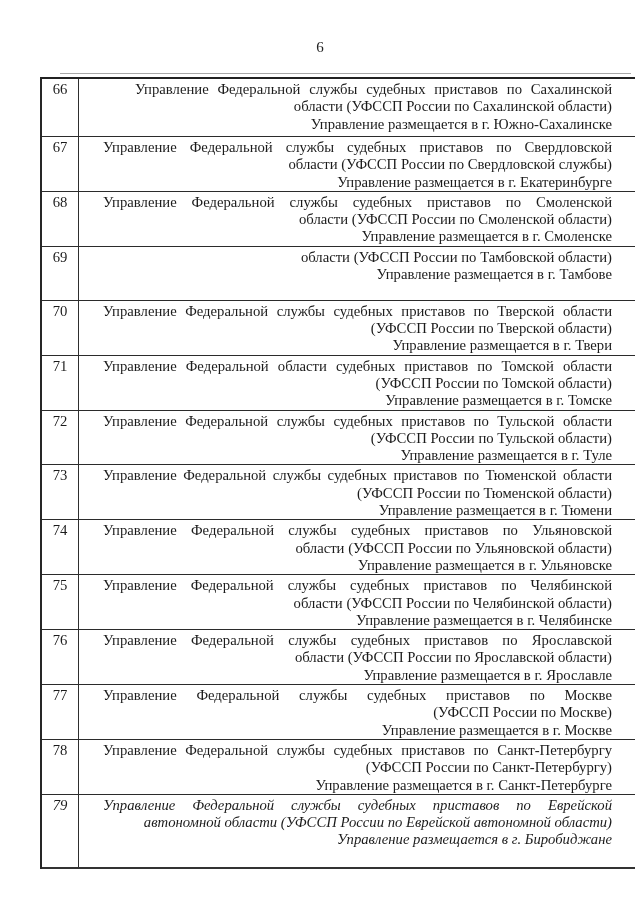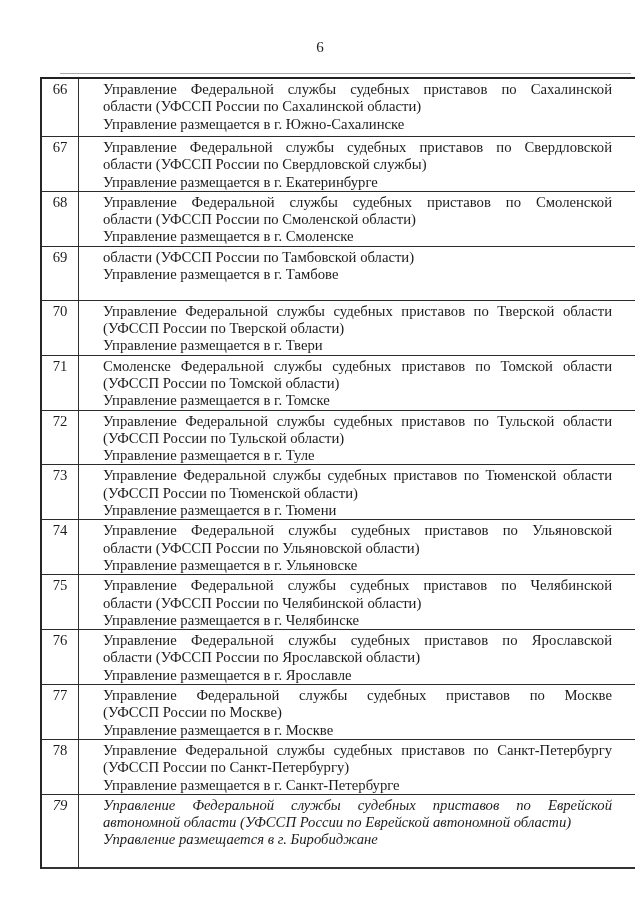--- a/index.html
+++ b/index.html
@@ -45,40 +45,40 @@
     height: 1px;
     background: #a8a8a8;
   }
   .row {
     display: flex;
     align-items: stretch;
     border-bottom: 1px solid #2b2b2b;
     min-height: 53px;
     box-sizing: content-box;
   }
-  .row:first-child { min-height: 57px; }
+  .row:first-child { min-height: 57px; gap: 32px; }
   .row:last-child  { min-height: 72px; border-bottom-width: 2px; border-bottom-color: #333; font-style: italic; }
   .cell { box-sizing: border-box; }
   .cell.num {
     width: 37px;
     flex: 0 0 37px;
     border-right: 1px solid #2e2e2e;
     text-align: center;
     padding-top: 2px;
     font-size: 14.7px;
     line-height: 17.3px;
   }
   .cell.text {
     flex: 1 1 auto;
     padding: 2px 23px 0 6px;
     font-size: 14.7px;
     line-height: 17.3px;
     margin-left: 18px;
   }
-  .l { text-align: left; white-space: normal; }
+  .l { text-align: right; white-space: normal; }
   .l.just {
     text-align: justify;
     text-align-last: justify;
   }
 </style>
 </head>
 <body>
 
 <div class="page-number">6</div>
 
@@ -123,21 +123,21 @@
     <div class="cell text">
       <div class="l just">Управление Федеральной службы судебных приставов по Тверской области</div>
       <div class="l">(УФССП России по Тверской области)</div>
       <div class="l">Управление размещается в г. Твери</div>
     </div>
   </div>
 
   <div class="row">
     <div class="cell num">71</div>
     <div class="cell text">
-      <div class="l just">Смоленске Федеральной службы судебных приставов по Томской области</div>
+      <div class="l just">Управление Федеральной области судебных приставов по Томской области</div>
       <div class="l">(УФССП России по Томской области)</div>
       <div class="l">Управление размещается в г. Томске</div>
     </div>
   </div>
 
   <div class="row">
     <div class="cell num">72</div>
     <div class="cell text">
       <div class="l just">Управление Федеральной службы судебных приставов по Тульской области</div>
       <div class="l">(УФССП России по Тульской области)</div>

